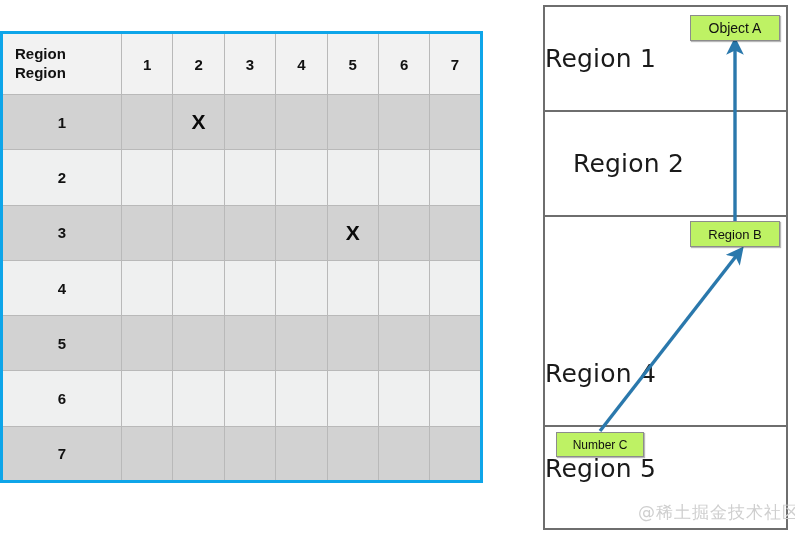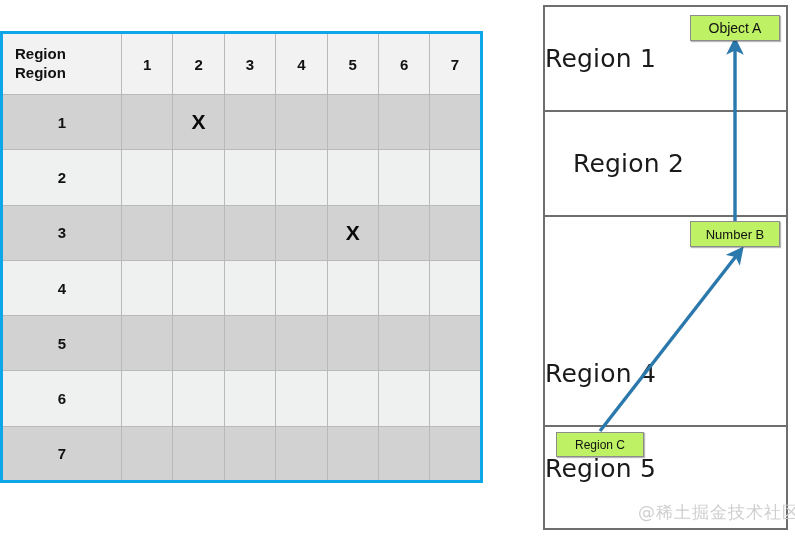--- a/index.html
+++ b/index.html
@@ -264,19 +264,19 @@
 
   <line x1="735" y1="221" x2="735" y2="48" stroke="#2a78ac" stroke-width="3.4" marker-end="url(#arrowhead)"></line>
 
   <line x1="600" y1="431" x2="737" y2="255" stroke="#2a78ac" stroke-width="3.4" marker-end="url(#arrowhead)"></line>
 </svg>
 
 <div class="object-chip" id="chip-object-a">
   <span>Object A</span>
 </div>
 <div class="object-chip" id="chip-object-b">
-  <span>Number B</span>
+  <span>Region B</span>
 </div>
 <div class="object-chip" id="chip-object-c">
-  <span>Region C</span>
+  <span>Number C</span>
 </div>
 
 <div id="watermark">@稀土掘金技术社区</div>
 
 </body></html>

